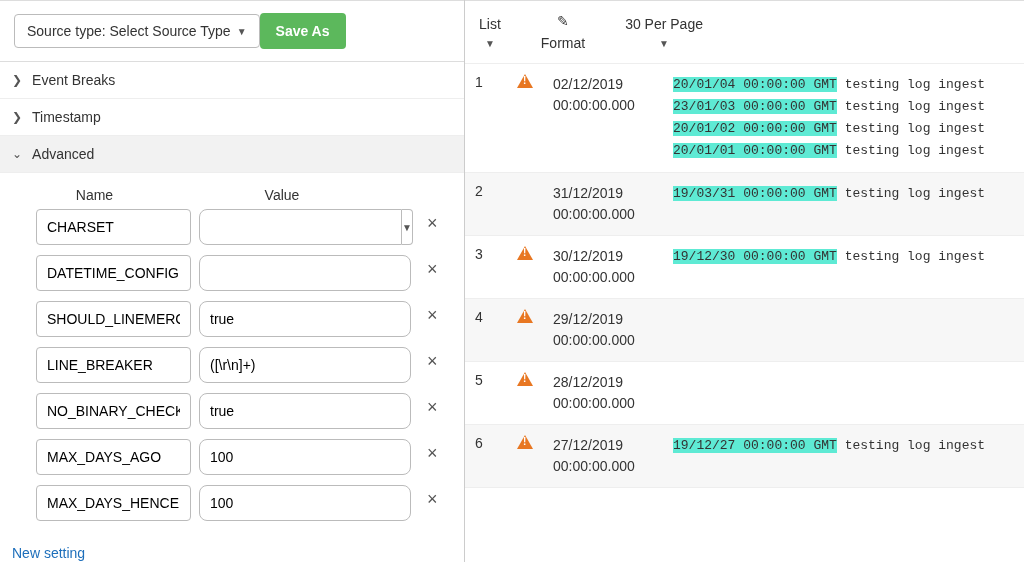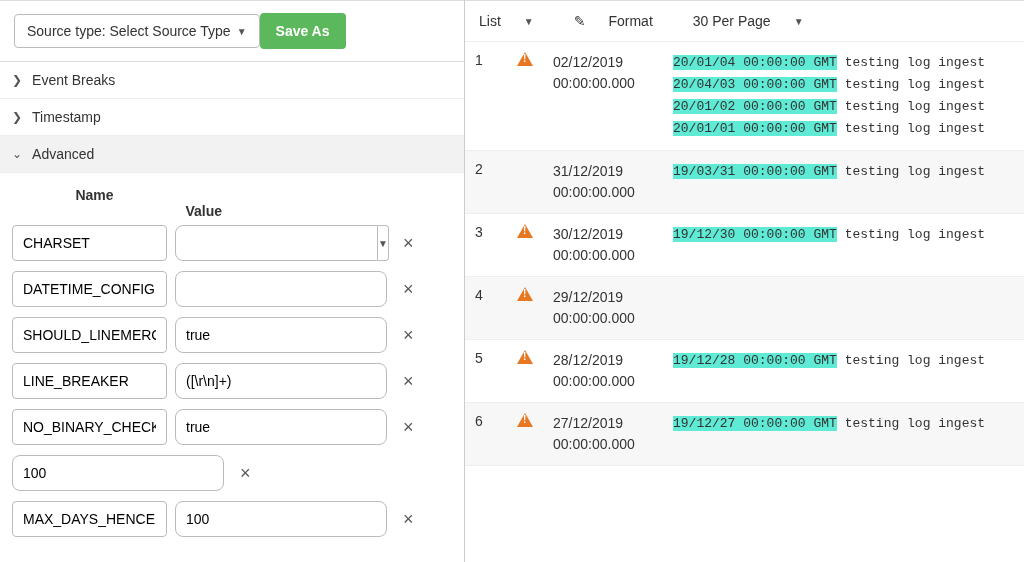--- a/index.html
+++ b/index.html
@@ -13,35 +13,35 @@
 .source-type-btn { border: 1px solid #bbb; border-radius: 4px; padding: 8px 12px; background: #fff; cursor: pointer; display: flex; align-items: center; gap: 6px; font-size: 14px; color: #333; }
 .save-as-btn { background: #5cb85c; color: #fff; border: none; border-radius: 4px; padding: 10px 16px; font-weight: 600; font-size: 14px; cursor: pointer; }
 
 
 .section-header { display: flex; align-items: center; gap: 10px; padding: 10px 12px; border-bottom: 1px solid #eee; cursor: pointer; }
 .section-header.expanded { background: #f2f2f2; }
 .chevron { font-size: 12px; color: #555; }
 
 
 .adv-body { padding: 8px 12px 8px 12px; }
-.adv-head { display: flex; font-weight: 700; padding: 6px 0; flex-direction: column; }
+.adv-head { display: flex; font-weight: 400; padding: 6px 0; }
 .col-name { width: 165px; text-align: center; }
-.col-value { width: 210px; text-align: right; }
-.adv-row { display: flex; align-items: center; gap: 8px; margin-bottom: 10px; }
+.col-value { width: 210px; text-align: center; }
+.adv-row { display: flex; align-items: flex-start; gap: 8px; margin-bottom: 10px; margin-left: 24px; }
 .adv-name { width: 155px; border: 1px solid #bbb; border-radius: 4px; padding: 9px 10px; font-size: 14px; overflow: hidden; white-space: nowrap; }
 .adv-value-wrap { width: 212px; display: flex; }
 .adv-value { flex: 1; border: 1px solid #bbb; border-radius: 8px; padding: 9px 10px; font-size: 14px; }
 .adv-value.dd { border-top-right-radius: 0; border-bottom-right-radius: 0; }
 .dd-btn { width: 30px; border: 1px solid #bbb; border-left: none; border-radius: 0 4px 4px 0; background: #fff; display: flex; align-items: center; justify-content: center; cursor: pointer; }
 .del-btn { background: none; border: none; font-size: 18px; color: #555; cursor: pointer; padding: 4px 8px; }
 .new-setting { color: #1e6fbb; padding: 6px 12px 12px; cursor: pointer; }
 
 
 .topbar-right { display: flex; align-items: center; gap: 40px; padding: 12px 14px; border-bottom: 1px solid #eee; border-top: 1px solid #ddd; }
-.tb-item { display: flex; align-items: center; gap: 23px; cursor: pointer; color: #333; }
+.tb-item { display: flex; align-items: center; gap: 6px; cursor: pointer; color: #333; flex-direction: column; }
 .caret { font-size: 10px; color: #555; }
 .pencil { font-size: 14px; color: #333; }
 
 
 .ev-head { display: flex; background: #f2f2f2; border-bottom: 1px solid #ddd; }
 .ev-head .cell { padding: 10px 8px; font-weight: 500; color: #444; }
 .ev-row { display: flex; border-bottom: 1px solid #eee; }
 .ev-row.alt { background: #f7f7f7; }
 .cell-num { width: 40px; padding: 10px 0 10px 10px; color: #333; }
 .cell-warn { width: 40px; padding: 10px 0; display: flex; justify-content: center; align-items: flex-start; }
@@ -117,20 +117,21 @@
             <button class="del-btn">×</button>
           </div>
           <div class="adv-row">
             <input class="adv-name" value="NO_BINARY_CHECK" style="">
             <div class="adv-value-wrap">
               <input class="adv-value" value="true" style="">
             </div>
             <button class="del-btn">×</button>
           </div>
           <div class="adv-row">
+            <input class="adv-name" value="MAX_DAYS_AGO" style="">
             <div class="adv-value-wrap">
               <input class="adv-value" value="100" style="">
             </div>
             <button class="del-btn">×</button>
           </div>
           <div class="adv-row">
             <input class="adv-name" value="MAX_DAYS_HENCE" style="">
             <div class="adv-value-wrap">
               <input class="adv-value" value="100" style="">
             </div>
@@ -159,21 +160,21 @@
 
     <div id="ev-rows">
         <div class="ev-row">
           <div class="cell-num">1</div>
           <div class="cell-warn">
             <div class="warn-tri"></div>
           </div>
           <div class="cell-time">02/12/2019<br>00:00:00.000</div>
           <div class="cell-event">
             <div class="ev-line"><span class="hl">20/01/04 00:00:00 GMT</span><span> testing log ingest</span></div>
-            <div class="ev-line"><span class="hl">20/04/03 00:00:00 GMT</span><span> testing log ingest</span></div>
+            <div class="ev-line"><span class="hl">23/01/03 00:00:00 GMT</span><span> testing log ingest</span></div>
             <div class="ev-line"><span class="hl">20/01/02 00:00:00 GMT</span><span> testing log ingest</span></div>
             <div class="ev-line"><span class="hl">20/01/01 00:00:00 GMT</span><span> testing log ingest</span></div>
           </div>
         </div>
         <div class="ev-row alt">
           <div class="cell-num">2</div>
           <div class="cell-warn"></div>
           <div class="cell-time">31/12/2019<br>00:00:00.000</div>
           <div class="cell-event">
             <div class="ev-line"><span class="hl">19/03/31 00:00:00 GMT</span><span> testing log ingest</span></div>
@@ -195,23 +196,20 @@
             <div class="warn-tri"></div>
           </div>
           <div class="cell-time">29/12/2019<br>00:00:00.000</div>
         </div>
         <div class="ev-row">
           <div class="cell-num">5</div>
           <div class="cell-warn">
             <div class="warn-tri"></div>
           </div>
           <div class="cell-time">28/12/2019<br>00:00:00.000</div>
-          <div class="cell-event">
-            <div class="ev-line"><span class="hl">19/12/28 00:00:00 GMT</span><span> testing log ingest</span></div>
-          </div>
         </div>
         <div class="ev-row alt">
           <div class="cell-num">6</div>
           <div class="cell-warn">
             <div class="warn-tri"></div>
           </div>
           <div class="cell-time">27/12/2019<br>00:00:00.000</div>
           <div class="cell-event">
             <div class="ev-line"><span class="hl">19/12/27 00:00:00 GMT</span><span> testing log ingest</span></div>
           </div>

